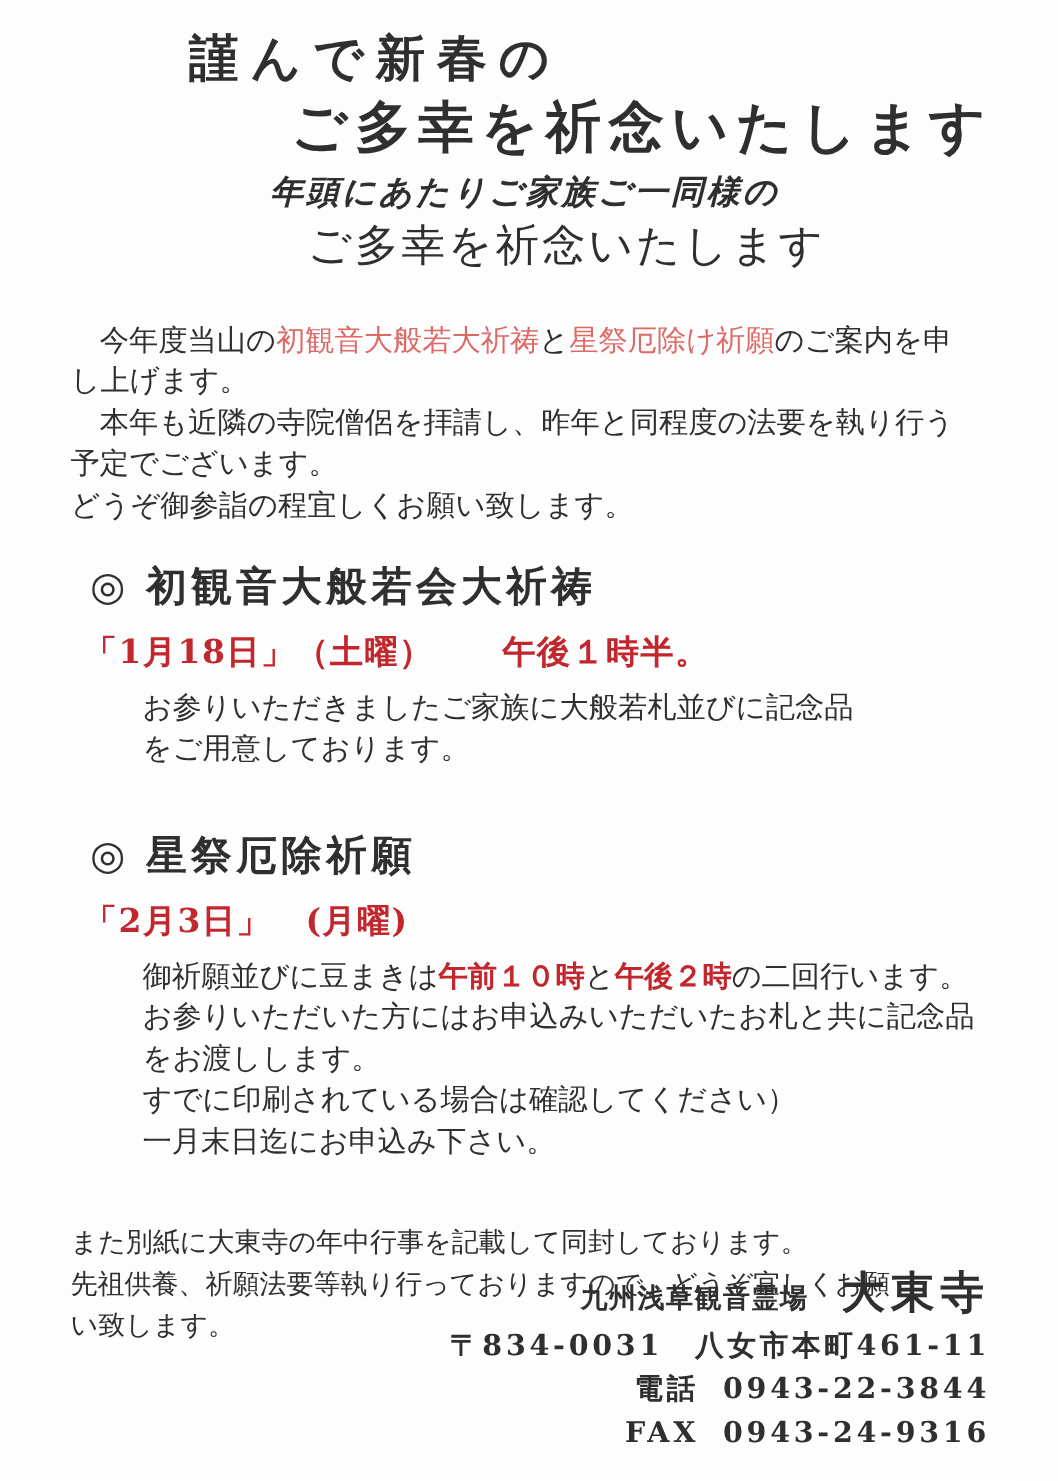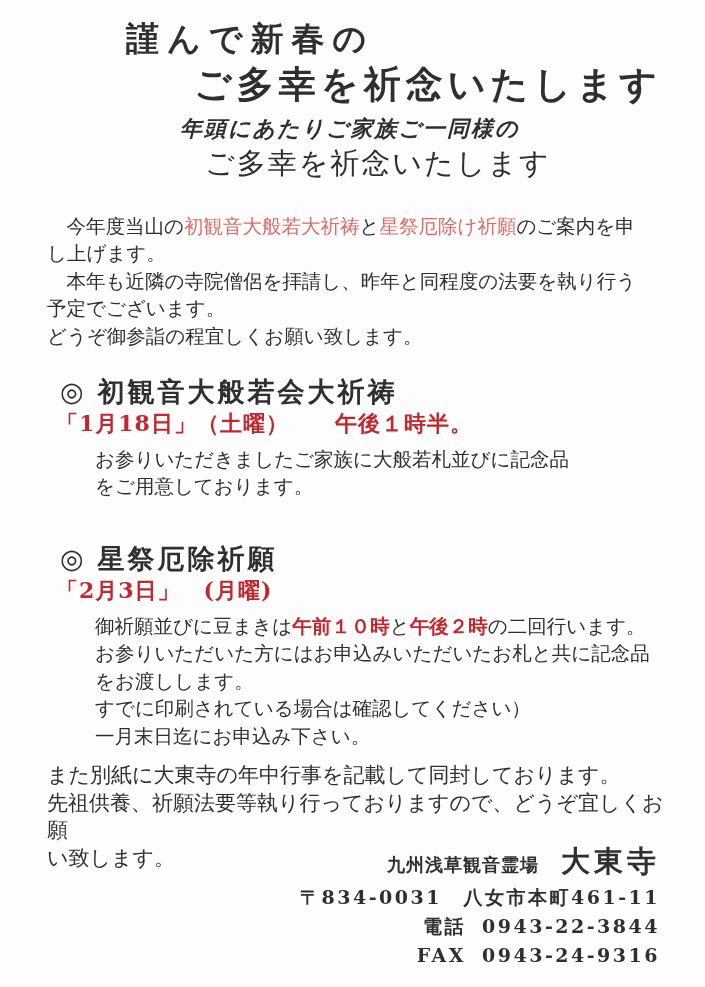--- a/index.html
+++ b/index.html
@@ -60,36 +60,36 @@
   .section{margin-top:24px;}
   .section-heading{
     margin:0 0 0 60px;
     font-size:27px;
     font-weight:bold;
     letter-spacing:3px;
     line-height:1.3;
   }
   .section-heading .marker{margin-right:14px;letter-spacing:0;}
   .date-line{
-    margin:0 0 0 56px;
+    margin:12px 0 0 56px;
     font-size:22px;
     font-weight:bold;
     color:var(--strong-red);
     letter-spacing:1px;
     line-height:1.3;
   }
   .section-body{
     margin:8px 30px 0 95px;
     font-size:19.5px;
     line-height:27.5px;
   }
   .section2-gap{margin-top:40px;}
   .closing{
-    margin:12px 40px 0 47px;
-    font-size:21px;
+    margin:41px 40px 0 47px;
+    font-size:18px;
     line-height:27.5px;
   }
   
   .footer{
     position:absolute;
     right:45px;
     bottom:18px;
     text-align:right;
   }
   .footer-temple{

